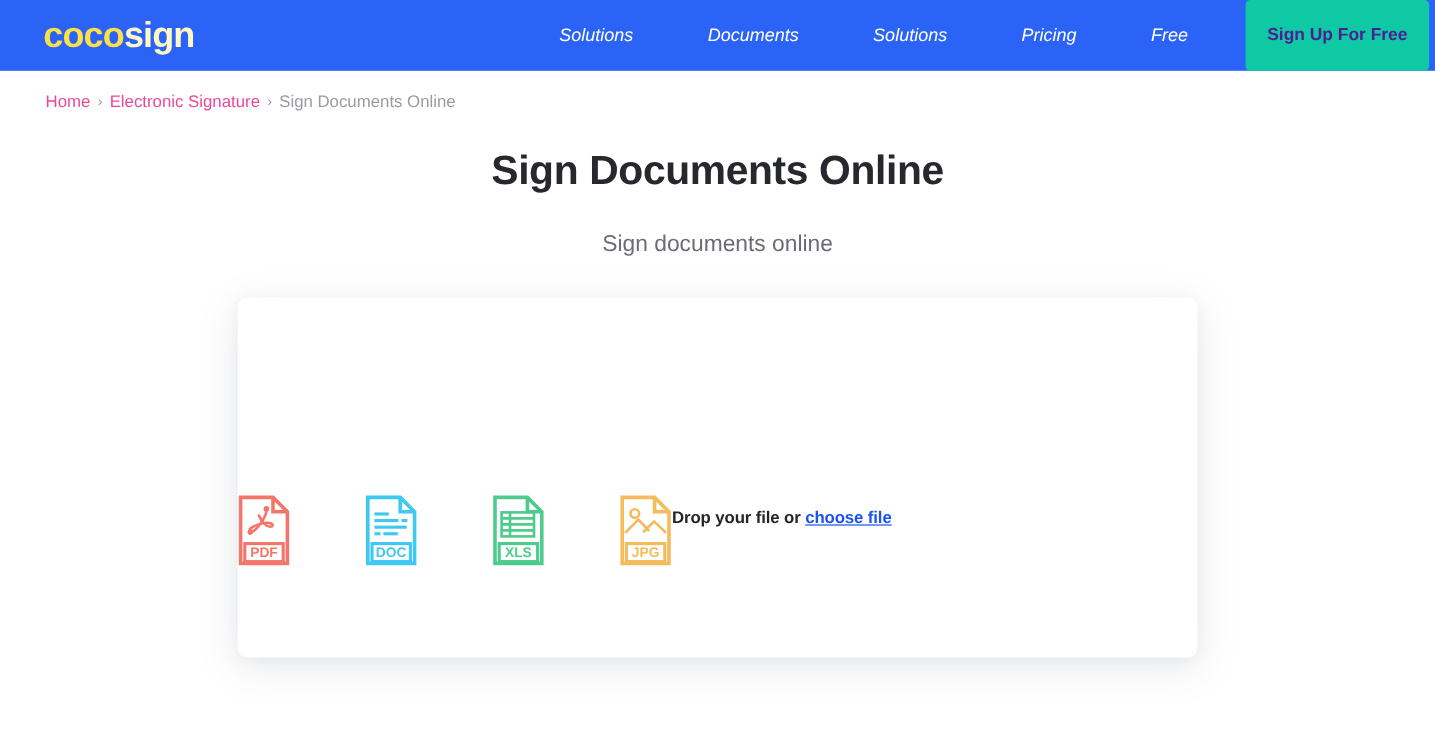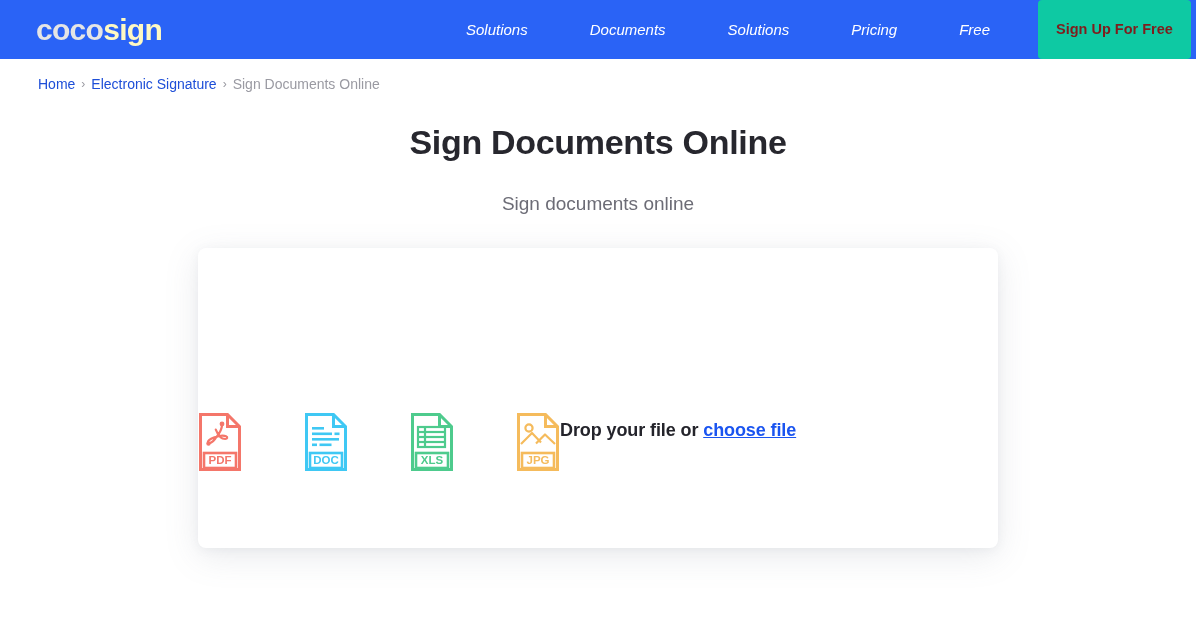--- a/index.html
+++ b/index.html
@@ -24,21 +24,21 @@
     position: relative;
   }
   .logo {
     margin-left: 36px;
     font-size: 30px;
     font-weight: 800;
     letter-spacing: -0.7px;
     line-height: 1;
     user-select: none;
   }
-  .logo .coco { color: #e5e5e5; }
+  .logo .coco { color: #fde047; }
   .logo .sign { color: #fef9c3; }
 
   .nav {
     position: absolute;
     left: 466px;
     top: 0;
     height: 59px;
     display: flex;
     align-items: center;
     gap: 0;
@@ -52,21 +52,21 @@
     margin-right: 62px;
     white-space: nowrap;
     cursor: pointer;
     font-style: italic;
   }
   .nav-item.pricing { }
   .nav-item.login { margin-right: 48px; }
 
   .signup-btn {
     background: #0ec9a3;
-    color: #7f1d1d;
+    color: #4c1d95;
     font-size: 14.5px;
     font-weight: 700;
     border: none;
     border-radius: 4px;
     padding: 22px 18px;
     cursor: pointer;
     line-height: 1;
     white-space: nowrap;
     font-family: "Liberation Sans", sans-serif;
   }
@@ -74,21 +74,21 @@
   
   .breadcrumb {
     margin: 17px 0 0 38px;
     font-size: 14px;
     color: #3b3b42;
     display: flex;
     align-items: center;
     gap: 6px;
   }
   .breadcrumb a {
-    color: #1d4ed8;
+    color: #ec4899;
     text-decoration: none;
     cursor: pointer;
   }
   .breadcrumb .sep {
     color: #9a9aa2;
     font-size: 12px;
   }
   .breadcrumb .current {
     color: #9a9aa2;
   }
@@ -134,21 +134,21 @@
   }
   .filetype {
     width: 44px;
     height: 60px;
     cursor: pointer;
   }
   .filetype svg { display: block; }
 
   .drop-text {
     margin-top: 65px;
-    font-size: 18px;
+    font-size: 14px;
     font-weight: 700;
     color: #24242b;
     letter-spacing: -0.1px;
   }
   .drop-text .choose {
     color: #1a54f0;
     text-decoration: underline;
     cursor: pointer;
     font-weight: 700;
   }

